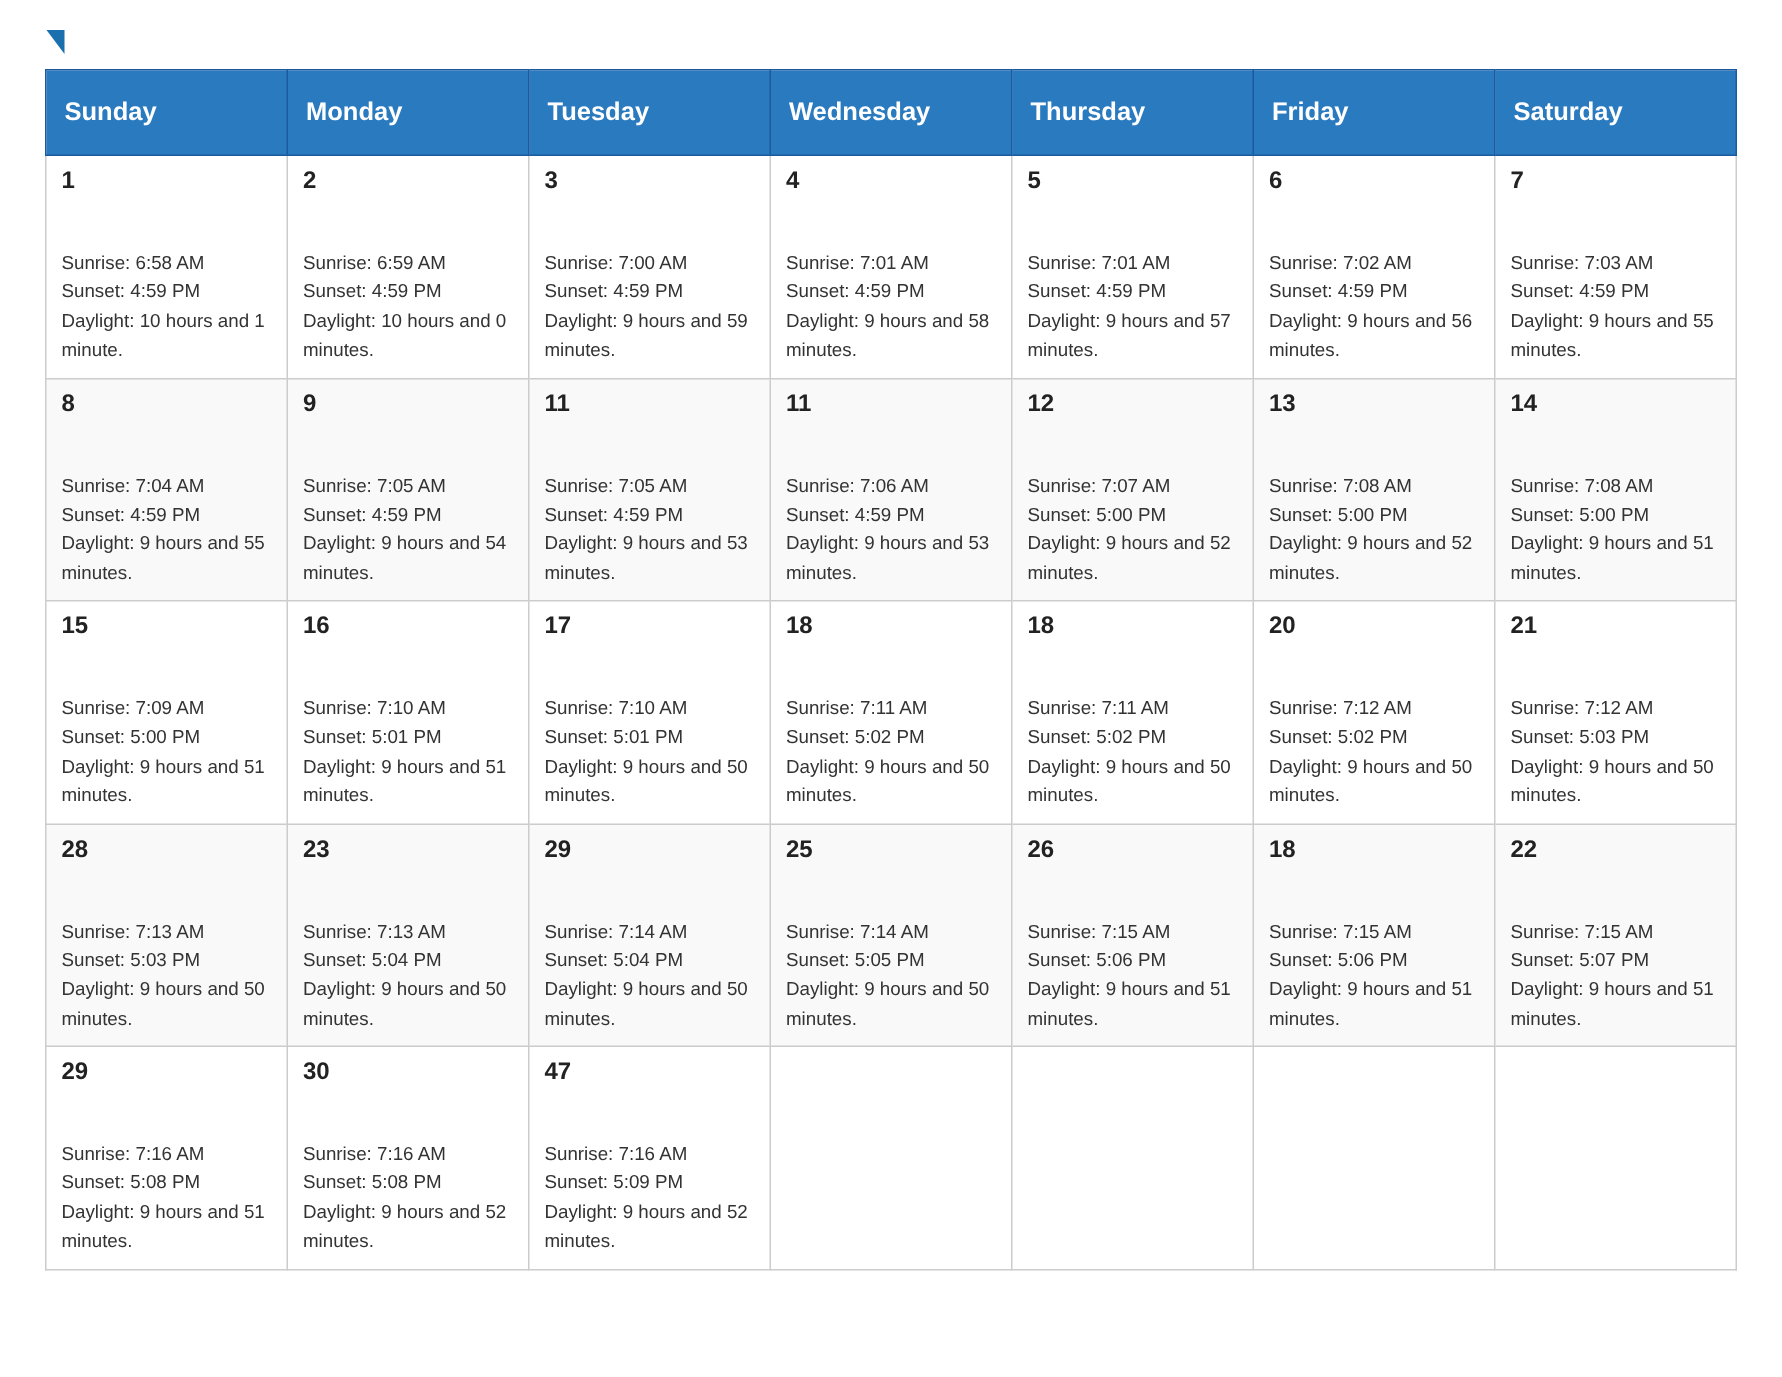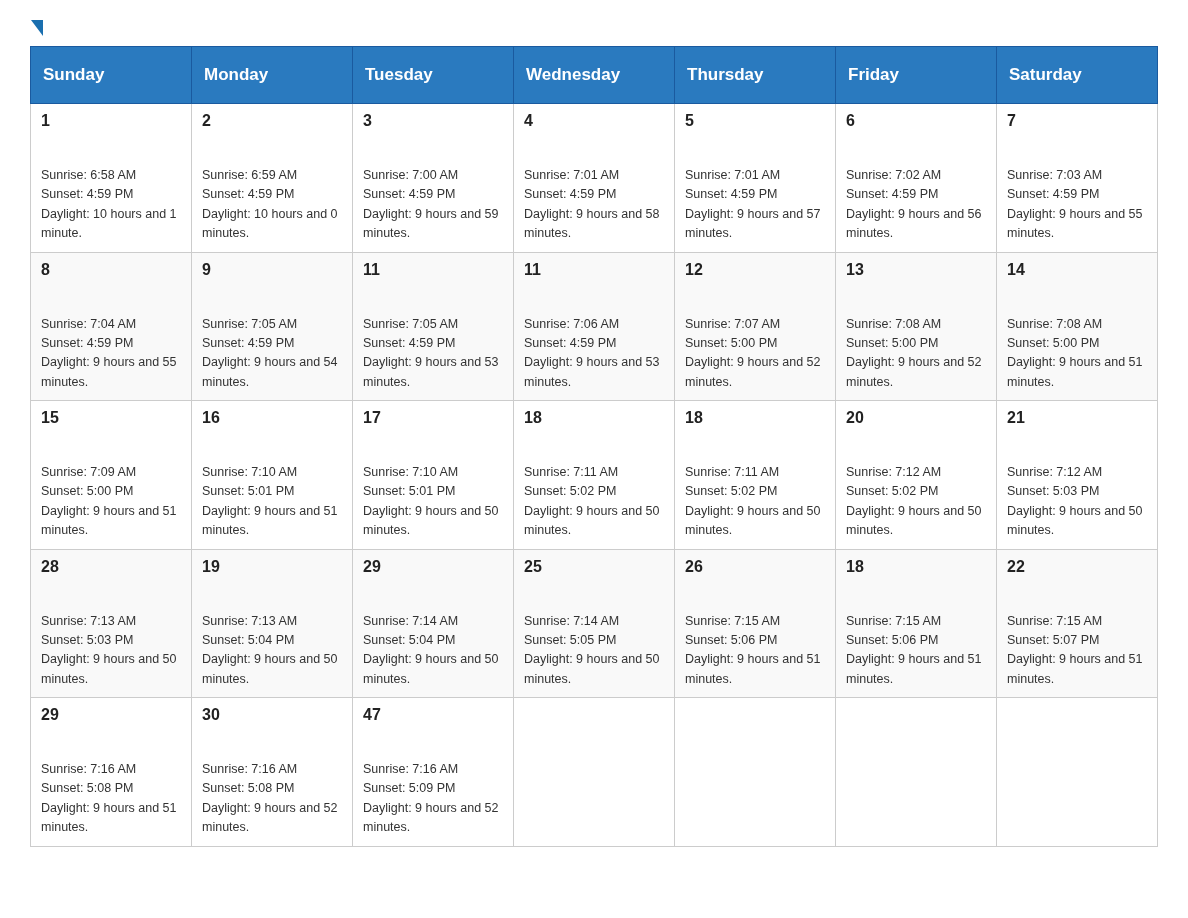--- a/index.html
+++ b/index.html
@@ -225,21 +225,21 @@
           <div class="day-number">21</div>
           <div class="day-info">Sunrise: 7:12 AM<br>Sunset: 5:03 PM<br>Daylight: 9 hours and 50 minutes.</div>
         </td>
       </tr>
       <tr>
         <td>
           <div class="day-number">28</div>
           <div class="day-info">Sunrise: 7:13 AM<br>Sunset: 5:03 PM<br>Daylight: 9 hours and 50 minutes.</div>
         </td>
         <td>
-          <div class="day-number">19</div>
+          <div class="day-number">23</div>
           <div class="day-info">Sunrise: 7:13 AM<br>Sunset: 5:04 PM<br>Daylight: 9 hours and 50 minutes.</div>
         </td>
         <td>
           <div class="day-number">29</div>
           <div class="day-info">Sunrise: 7:14 AM<br>Sunset: 5:04 PM<br>Daylight: 9 hours and 50 minutes.</div>
         </td>
         <td>
           <div class="day-number">25</div>
           <div class="day-info">Sunrise: 7:14 AM<br>Sunset: 5:05 PM<br>Daylight: 9 hours and 50 minutes.</div>
         </td>

